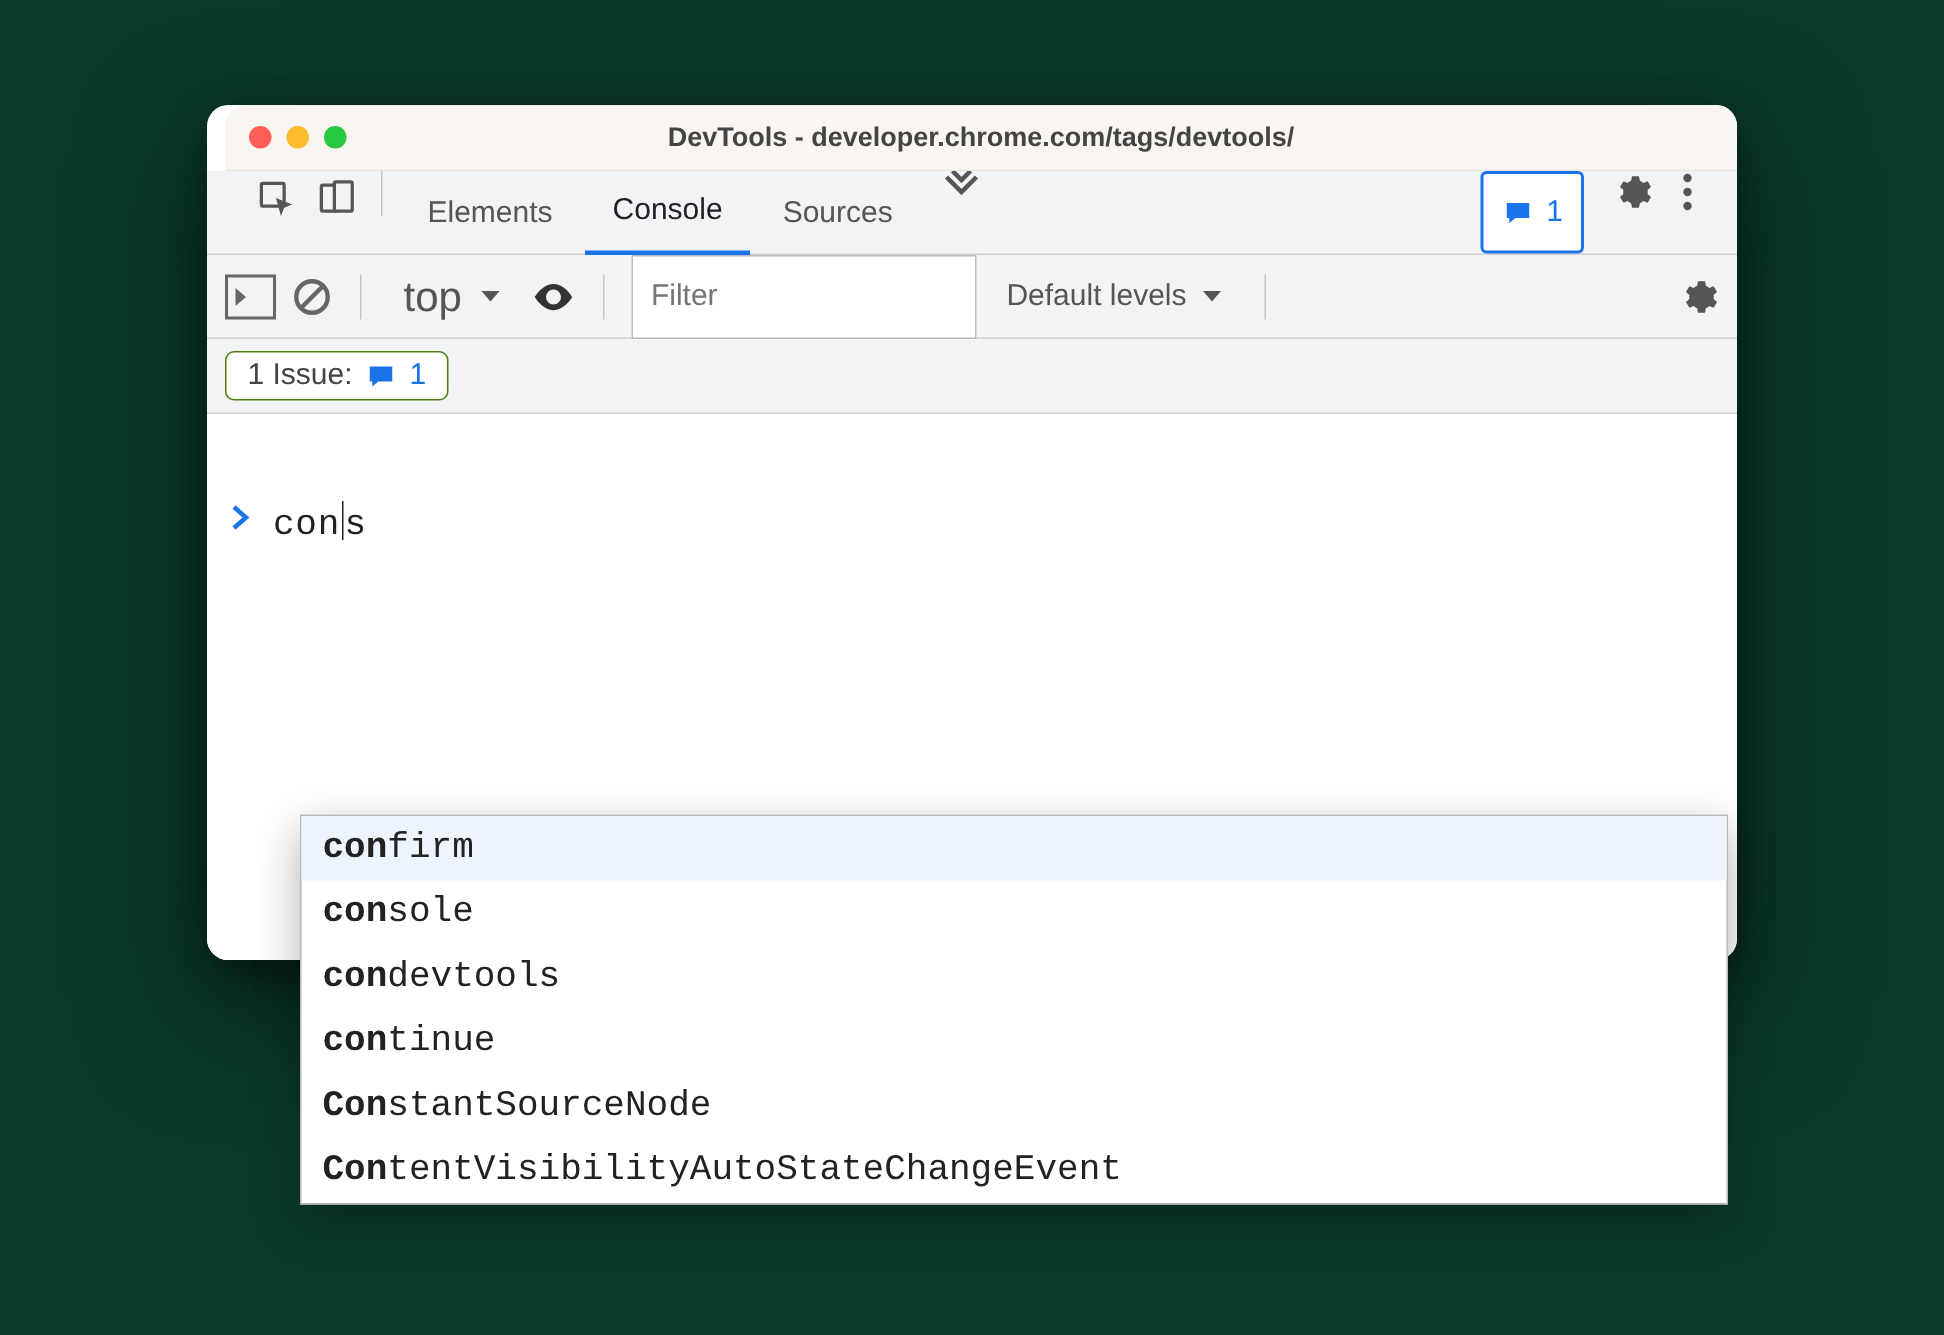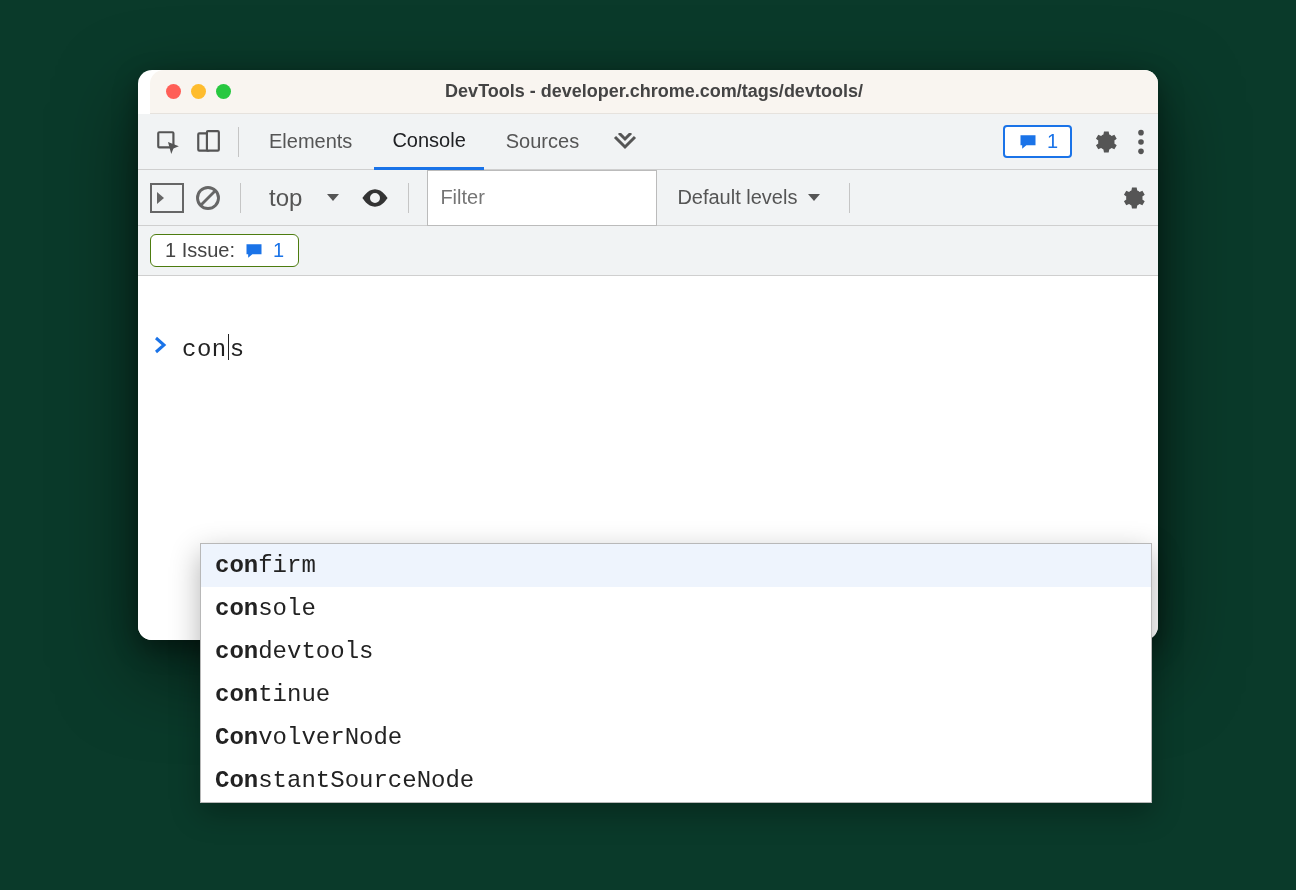--- a/index.html
+++ b/index.html
@@ -37,21 +37,21 @@
   .dot { width: 15px; height: 15px; border-radius: 50%; }
   .dot.red { background: #ff5f57; }
   .dot.yellow { background: #febc2e; }
   .dot.green { background: #28c840; }
   .title {
     position: absolute; left: 0; right: 0; text-align: center;
     font-size: 18px; font-weight: 700; color: #444; pointer-events: none;
   }
   .tabbar {
     height: 56px; background: #f1f3f4; border-bottom: 1px solid #cfcfcf;
-    display: flex; align-items: center; padding: 0 12px; gap: 4px;
+    display: flex; padding: 0 28px; gap: 4px;
   }
   .icon-btn {
     width: 36px; height: 36px; display:flex; align-items:center; justify-content:center;
     color:#555; border-radius:4px; cursor:pointer;
   }
   .vdiv { width:1px; height:30px; background:#c5c5c5; margin:0 8px; }
   .tab {
     padding: 0 18px; height: 56px; display:flex; align-items:center;
     color:#555; font-size: 20px; cursor:pointer;
   }
@@ -65,21 +65,21 @@
   }
   .gear, .kebab { color:#555; margin-left:14px; cursor:pointer; }
 
   .toolbar {
     height: 56px; background:#f1f3f4; border-bottom:1px solid #cfcfcf;
     display:flex; align-items:center; padding:0 12px; gap:10px;
   }
   .btn-box { width:34px; height:30px; border:2px solid #666; display:flex; align-items:center; justify-content:flex-start; padding-left:4px; color:#666; cursor:pointer;}
   .circle-slash { width:28px; height:28px; cursor:pointer; }
   .ctx {
-    display:flex; align-items:center; gap:24px; font-size:24px; color:#555;
+    display:flex; align-items:center; gap:12px; font-size:28px; color:#555;
     padding:0 10px; cursor:pointer;
   }
   .eye { width:30px; height:30px; color:#333; cursor:pointer; }
   .filter {
     width: 230px; height:56px; border:1px solid #bbb; background:#fff; font-size:20px;
     padding:0 12px; color:#888; outline:none;
   }
   .levels { display:flex; align-items:center; gap:10px; font-size:20px; color:#555; padding:0 10px; cursor:pointer; }
 
   .issuebar {
@@ -231,18 +231,18 @@
           </svg>
       </div>
       <div class="code"><span>con</span><span class="cursor"></span><span>s</span></div>
     </div>
 
     <div class="autocomplete" id="ac">
         <div class="ac-item hover"><b>con</b><span>firm</span></div>
         <div class="ac-item"><b>con</b><span>sole</span></div>
         <div class="ac-item"><b>con</b><span>devtools</span></div>
         <div class="ac-item"><b>con</b><span>tinue</span></div>
-        <div class="ac-item"><b>Con</b><span>volverNode</span></div>
         <div class="ac-item"><b>Con</b><span>stantSourceNode</span></div>
+        <div class="ac-item"><b>Con</b><span>tentVisibilityAutoStateChangeEvent</span></div>
       </div>
   </div>
 
 </div>
 
 </body></html>

